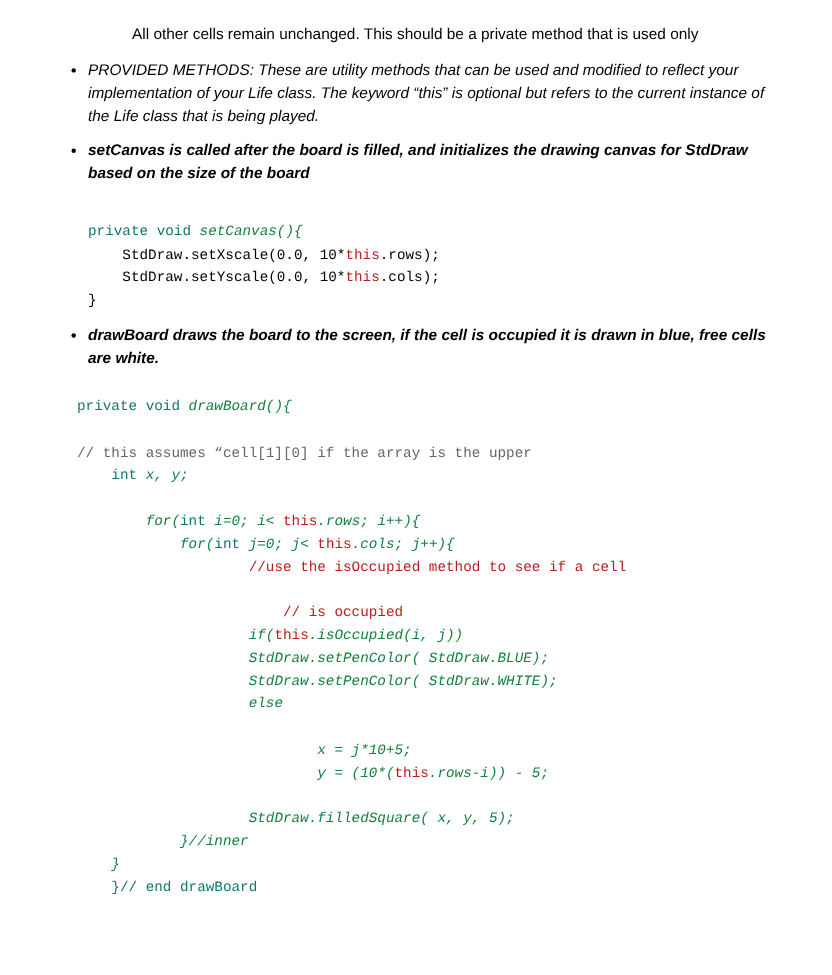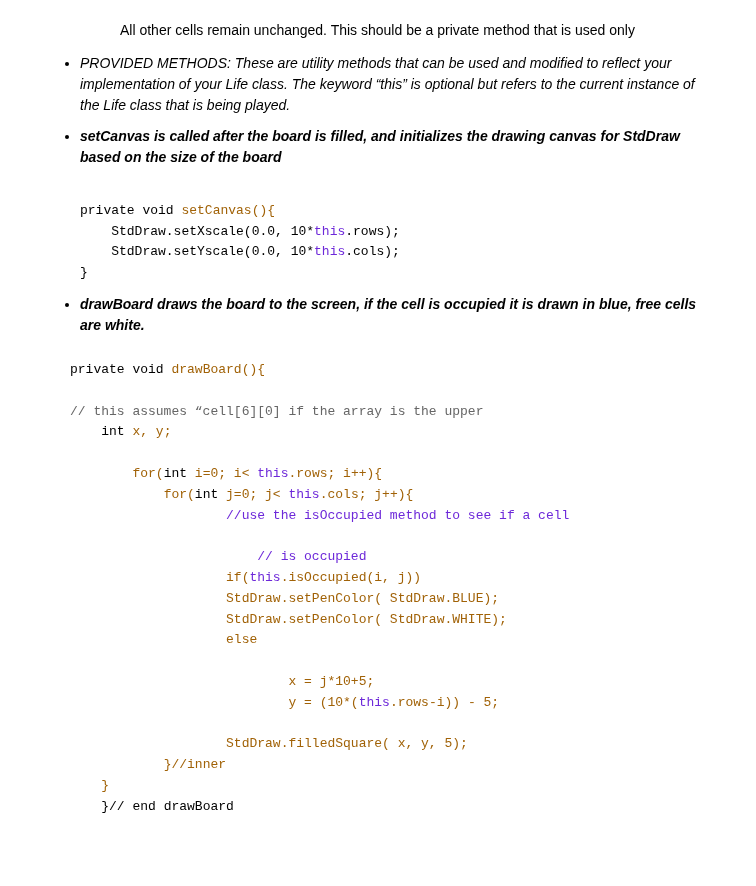--- a/index.html
+++ b/index.html
@@ -45,29 +45,30 @@
 
     .code-block {
       font-family: 'Courier New', Courier, monospace;
       font-size: 13px;
       margin: 10px 0 10px 40px;
       line-height: 1.6;
       white-space: pre;
     }
 
     .kw-purple {
-      color: #000000;
+      color: #0f766e;
     }
 
     .kw-orange {
-      color: #6d28d9;
+      color: #b91c1c;
     }
 
     .kw-black {
-      color: #a16207;
+      color: #15803d;
+      font-style: italic;
     }
 
     .comment-gray {
       color: #666666;
     }
 
     .code-line {
       font-family: 'Courier New', Courier, monospace;
       font-size: 13px;
       line-height: 1.6;
@@ -102,21 +103,21 @@
 
 <ul>
   <li>
     <span class="bullet-bold">drawBoard draws the board to the screen, if the cell is occupied it is drawn in blue, free cells are white.</span>
   </li>
 </ul>
 
 <div class="code-section">
 <div class="code-line"><span class="kw-purple">private</span><span class="kw-purple"> void</span><span class="kw-black"> drawBoard(){</span></div>
 <div class="code-line"><br></div>
-<div class="code-line"><span class="comment-gray">// this assumes “cell[6][0] if the array is the upper</span></div>
+<div class="code-line"><span class="comment-gray">// this assumes “cell[1][0] if the array is the upper</span></div>
 <div class="code-line">    <span class="kw-purple">int</span><span class="kw-black"> x, y;</span></div>
 <div class="code-line"><br></div>
 <div class="code-line">    <span class="kw-black">    for(</span><span class="kw-purple">int</span><span class="kw-black"> i=0; i&lt; </span><span class="kw-orange">this</span><span class="kw-black">.rows; i++){</span></div>
 <div class="code-line">        <span class="kw-black">    for(</span><span class="kw-purple">int</span><span class="kw-black"> j=0; j&lt; </span><span class="kw-orange">this</span><span class="kw-black">.cols; j++){</span></div>
 <div class="code-line">            <span class="kw-orange">        //use the isOccupied method to see if a cell</span></div>
 <div class="code-line"><br></div>
 <div class="code-line">            <span class="kw-orange">            // is occupied</span></div>
 <div class="code-line">            <span class="kw-black">        if(</span><span class="kw-orange">this</span><span class="kw-black">.isOccupied(i, j))</span></div>
 <div class="code-line">                    <span class="kw-black">StdDraw.setPenColor( StdDraw.BLUE);</span></div>
 <div class="code-line">                    <span class="kw-black">StdDraw.setPenColor( StdDraw.WHITE);</span></div>

